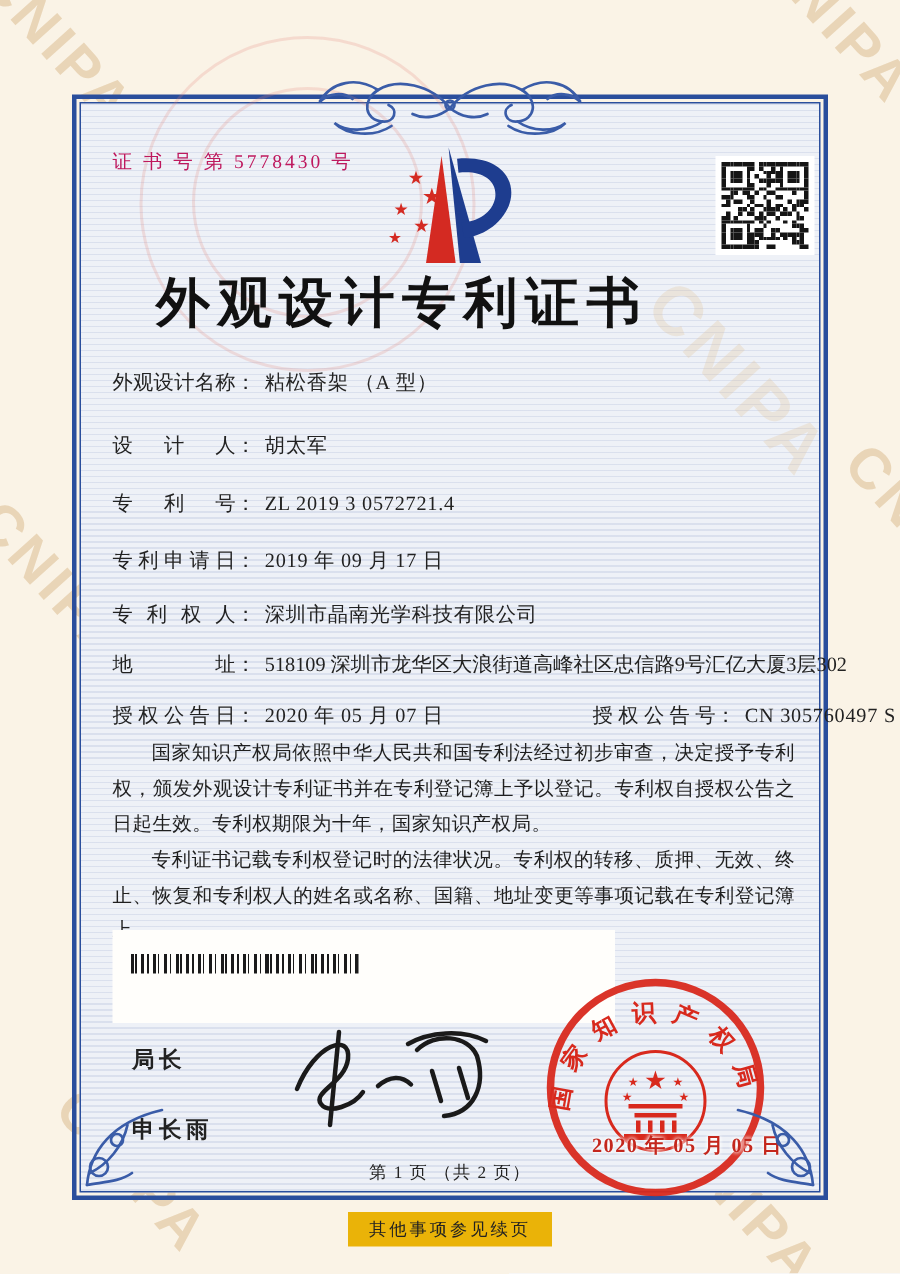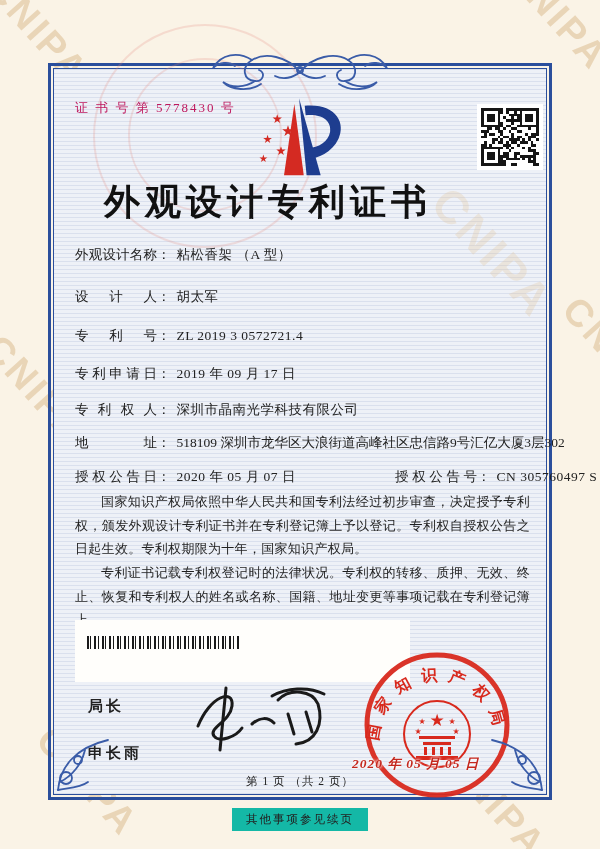--- a/index.html
+++ b/index.html
@@ -51,29 +51,29 @@
   .barcode{position:absolute;left:12px;top:16px;width:152px;height:13px;
      background:repeating-linear-gradient(90deg,#1a1a1a 0 2px,#fffefb 2px 3px,#1a1a1a 3px 4px,
        #fffefb 4px 7px,#1a1a1a 7px 9px,#fffefb 9px 11px,#1a1a1a 11px 12px,#fffefb 12px 15px);}
 
   
   .signer{position:absolute;left:88px;top:697px;font-family:"Liberation Sans",sans-serif;
           font-weight:600;font-size:15px;color:#222;letter-spacing:3px;}
   .signer div{margin-bottom:28px;}
   .sig{position:absolute;left:182px;top:676px;}
   .seal{position:absolute;left:362px;top:650px;}
-  .sealdate{position:absolute;left:352px;top:755px;width:170px;text-align:left;
+  .sealdate{position:absolute;left:352px;top:755px;width:170px;text-align:right;
             font-size:13.5px;font-weight:bold;color:#c4271d;letter-spacing:1px;
-            text-shadow:0 0 3px #fff,0 0 3px #fff;font-style:italic;}
+            text-shadow:0 0 3px #fff,0 0 3px #fff;}
 
   
   .pageinfo{position:absolute;left:0;top:774px;width:600px;text-align:center;
             font-size:11.5px;color:#222;letter-spacing:1px;}
   .contnote{position:absolute;left:0;top:808px;width:600px;text-align:center;}
-  .contnote span{display:inline-block;background:#14b8a6;padding:4px 14px;
+  .contnote span{display:inline-block;background:#eab308;padding:4px 14px;
             font-size:11.5px;color:#222;letter-spacing:2px;}
 
   
   .orn-top{position:absolute;left:205px;top:46px;z-index:4;}
   .orn-bl{position:absolute;left:52px;top:730px;z-index:4;}
   .orn-br{position:absolute;left:486px;top:730px;z-index:4;transform:scaleX(-1);}
 </style>
 </head>
 <body>
 

